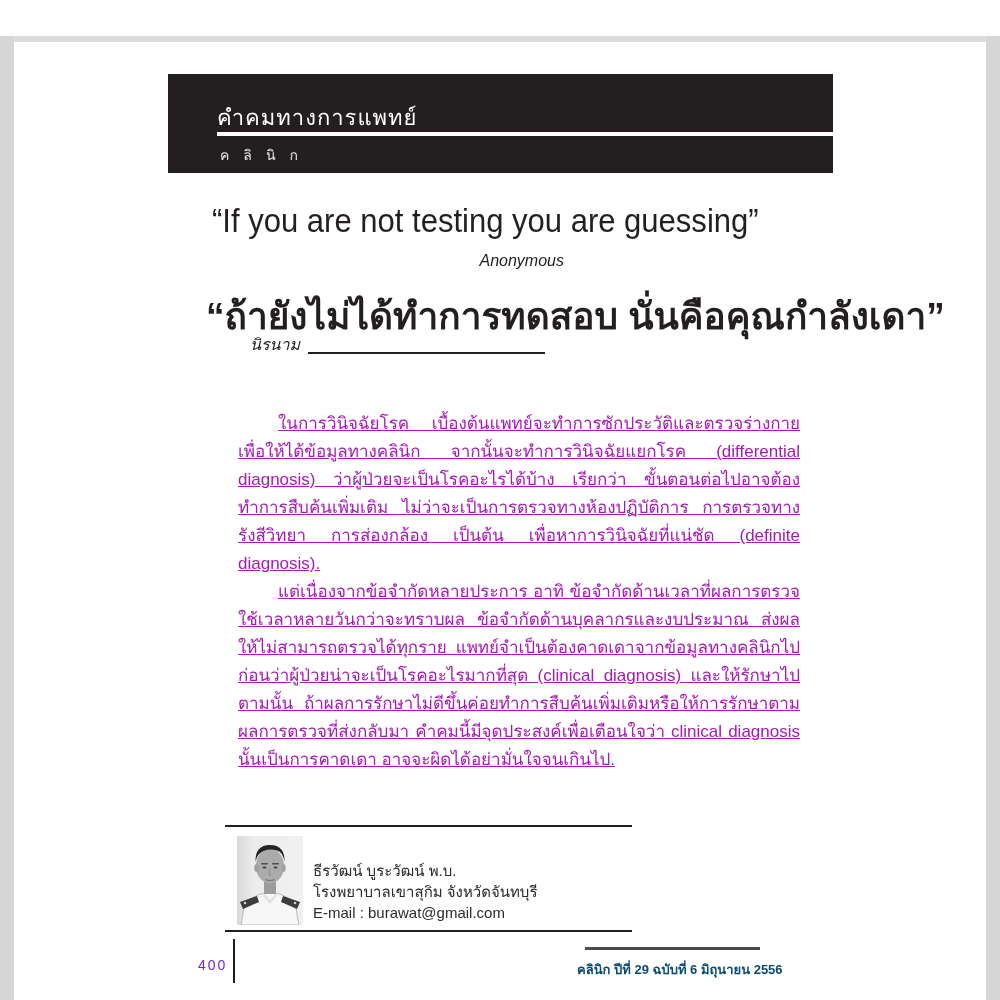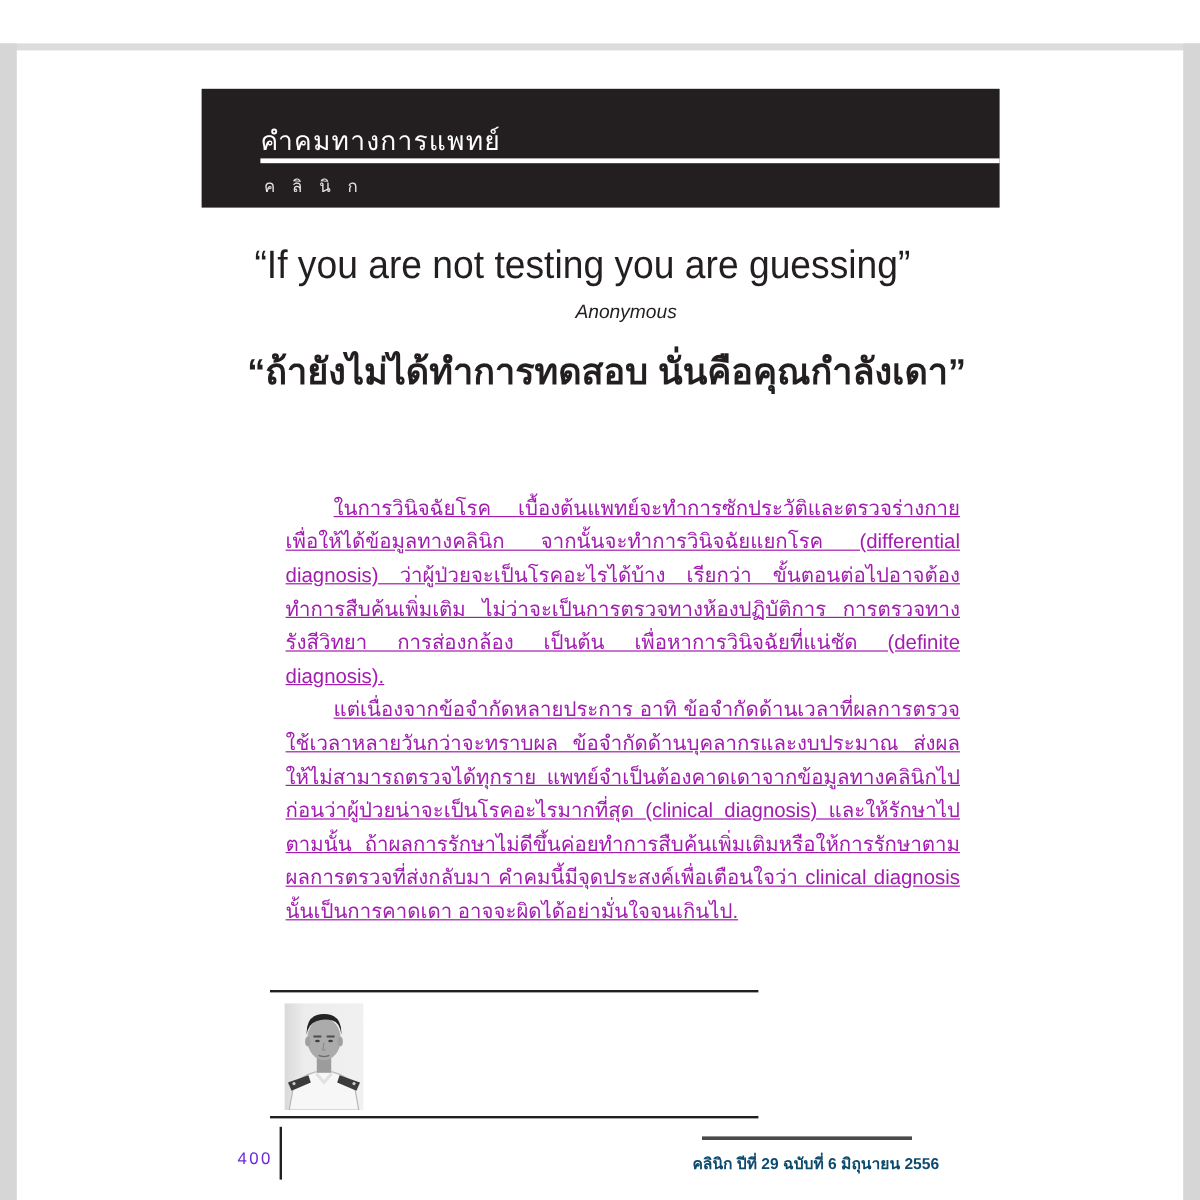--- a/index.html
+++ b/index.html
@@ -14,21 +14,21 @@
 
   
   .header-band{position:absolute;left:168px;top:38px;width:665px;height:99px;background:#231f20;}
   .header-title{position:absolute;left:49px;top:26px;font-size:22px;color:#fefefe;letter-spacing:1px;}
   .header-rule{position:absolute;left:49px;top:58px;right:0;height:4px;background:#ffffff;}
   .header-sub{position:absolute;left:52px;top:70px;font-size:14px;color:#e5e5e5;letter-spacing:14px;}
 
   
   .quote-en{position:absolute;left:212px;top:166px;font-size:33px;white-space:nowrap;
             transform:scaleX(.94);transform-origin:left top;color:#231f20;}
-  .quote-th{position:absolute;left:206px;top:250px;font-size:30px;font-weight:bold;white-space:nowrap;color:#231f20;}
+  .quote-th{position:absolute;left:206px;top:250px;font-size:37px;font-weight:bold;white-space:nowrap;color:#231f20;}
   .attr-row{position:absolute;display:flex;align-items:flex-end;}
   .attr-en{left:250px;top:216px;width:322px;flex-direction:column;}
   .attr-th{left:250px;top:296px;width:295px;}
   .attr-label{font-style:italic;font-size:16px;padding-right:8px;white-space:nowrap;}
   .attr-rule{flex:1;border-bottom:2px solid #231f20;margin-bottom:3px;height:0;}
 
   
   .body-text{position:absolute;left:238px;top:374px;width:562px;font-size:17px;
              line-height:28px;text-align:justify;color:#a21caf;text-decoration:underline;}
   .body-text p{margin:0;text-indent:40px;}
@@ -65,20 +65,24 @@
     <div class="header-sub">คลินิก</div>
   </div>
 
   <div class="quote-en">“If you are not testing you are guessing”</div>
   <div class="attr-row attr-en">
     <span class="attr-label">Anonymous</span>
     <span class="attr-rule"></span>
   </div>
 
   <div class="quote-th">“ถ้ายังไม่ได้ทำการทดสอบ นั่นคือคุณกำลังเดา”</div>
+  <div class="attr-row attr-th">
+    <span class="attr-label">นิรนาม</span>
+    <span class="attr-rule"></span>
+  </div>
 
   <div class="body-text">
     <p>ในการวินิจฉัยโรค เบื้องต้นแพทย์จะทำการซักประวัติและตรวจร่างกายเพื่อให้ได้ข้อมูลทางคลินิก จากนั้นจะทำการวินิจฉัยแยกโรค (differential diagnosis) ว่าผู้ป่วยจะเป็นโรคอะไรได้บ้าง เรียกว่า ขั้นตอนต่อไปอาจต้องทำการสืบค้นเพิ่มเติม ไม่ว่าจะเป็นการตรวจทางห้องปฏิบัติการ การตรวจทางรังสีวิทยา การส่องกล้อง เป็นต้น เพื่อหาการวินิจฉัยที่แน่ชัด (definite diagnosis).</p>
     <p>แต่เนื่องจากข้อจำกัดหลายประการ อาทิ ข้อจำกัดด้านเวลาที่ผลการตรวจใช้เวลาหลายวันกว่าจะทราบผล ข้อจำกัดด้านบุคลากรและงบประมาณ ส่งผลให้ไม่สามารถตรวจได้ทุกราย แพทย์จำเป็นต้องคาดเดาจากข้อมูลทางคลินิกไปก่อนว่าผู้ป่วยน่าจะเป็นโรคอะไรมากที่สุด (clinical diagnosis) และให้รักษาไปตามนั้น ถ้าผลการรักษาไม่ดีขึ้นค่อยทำการสืบค้นเพิ่มเติมหรือให้การรักษาตามผลการตรวจที่ส่งกลับมา คำคมนี้มีจุดประสงค์เพื่อเตือนใจว่า clinical diagnosis นั้นเป็นการคาดเดา อาจจะผิดได้อย่ามั่นใจจนเกินไป.</p>
   </div>
 
   <div class="author-rule author-rule-top"></div>
 
   <div class="author-photo">
     <svg viewBox="0 0 66 89" xmlns="http://www.w3.org/2000/svg">
@@ -114,20 +118,25 @@
 
       <ellipse cx="27.5" cy="31.5" rx="2" ry="1.1" fill="#3f3f3f"></ellipse>
       <ellipse cx="38.5" cy="31.5" rx="2" ry="1.1" fill="#3f3f3f"></ellipse>
 
       <path d="M33,33 L32,39 L34.5,39" fill="none" stroke="#8b8b8b" stroke-width="1"></path>
 
       <path d="M28.5,43.5 Q33,45.5 37.5,43.5" fill="none" stroke="#6f6f6f" stroke-width="1.2"></path>
     </svg>
   </div>
 
+  <div class="author-info">
+    <div>ธีรวัฒน์ บูระวัฒน์ พ.บ.</div>
+    <div>โรงพยาบาลเขาสุกิม จังหวัดจันทบุรี</div>
+    <div>E-mail : burawat@gmail.com</div>
+  </div>
 
   <div class="author-rule author-rule-bottom"></div>
 
   <div class="page-num">400</div>
   <div class="page-num-bar"></div>
   <div class="footer-line"></div>
   <div class="footer-text">คลินิก ปีที่ 29 ฉบับที่ 6 มิถุนายน 2556</div>
 
 </div>
 

